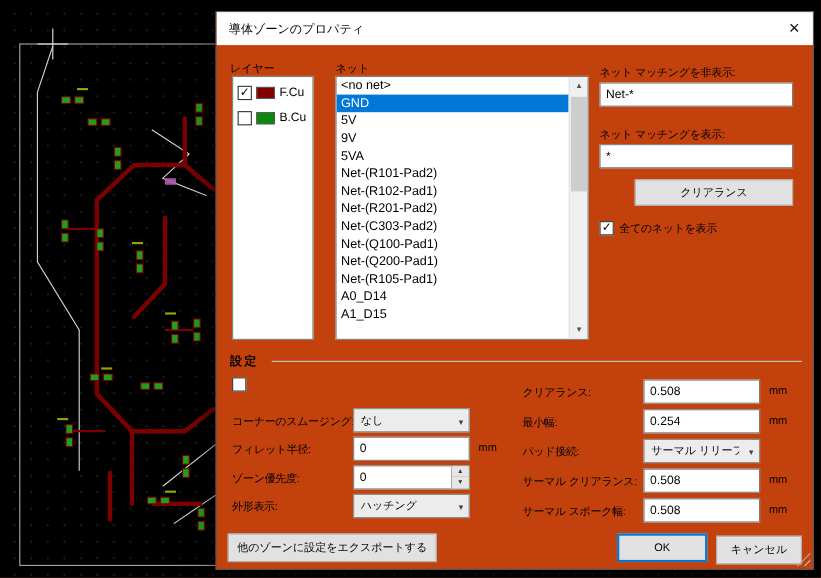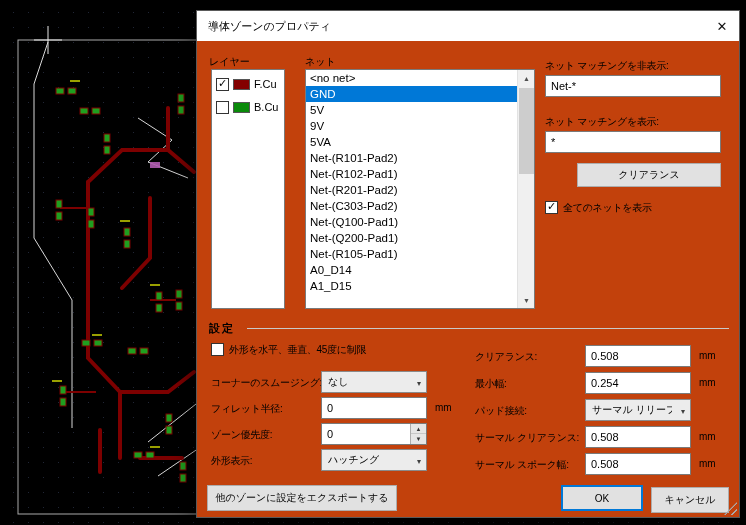--- a/index.html
+++ b/index.html
@@ -191,21 +191,20 @@
     <div class="chkrow" style="left:348px; top:190px;">
       <span class="checkbox checked"></span>
       <span class="lbl" style="position:static;">全てのネットを表示</span>
     </div>
 
     <div class="grp-label bold" style="left:12px; top:310px;">設定</div>
     <div class="sep" style="left:50px; top:317px; width:482px;"></div>
 
     <div class="chkrow" style="left:14px; top:332px;">
       <span class="checkbox"></span>
-      <span class="lbl" style="position:static;">外形を水平、垂直、45度に制限</span>
     </div>
 
     <div class="lbl" style="left:14px; top:365px;">コーナーのスムージング:</div>
     <div class="dropdown" style="left:124px; top:360px; width:106px;">
       <span class="dd-value">なし</span>
       <span class="dd-arrow">▾</span>
     </div>
 
     <div class="lbl" style="left:14px; top:391px;">フィレット半径:</div>
     <input class="txt" style="left: 124px; top: 386px; width: 106px;" value="0">

